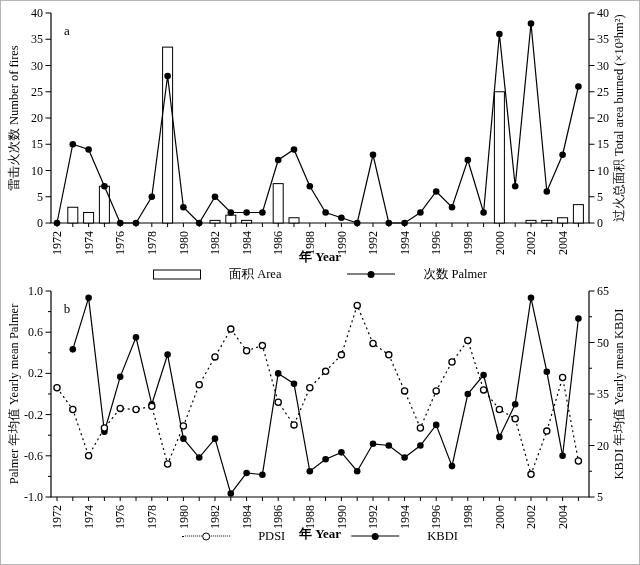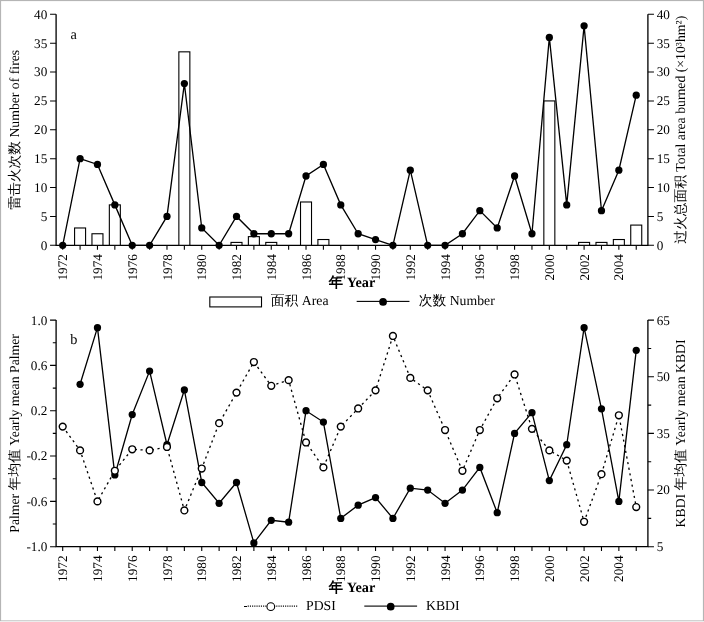--- a/index.html
+++ b/index.html
@@ -1,21 +1,21 @@
 <!DOCTYPE html>
 <html><head>
 <meta charset="utf-8">
 <style>
   html,body{margin:0;padding:0;background:#fff;}
   .fig{position:relative;width:640px;height:565px;background:#fff;border:1px solid #b5b5b5;box-sizing:border-box;
        font-family:"Liberation Serif","DejaVu Serif",serif;color:#000;overflow:hidden;}
   svg text{font-family:"Liberation Serif","DejaVu Serif",serif;fill:#000;}
   .vlab{position:absolute;white-space:nowrap;font-size:12.5px;transform:translate(-50%,-50%) rotate(-90deg);}
   .xlab{position:absolute;white-space:nowrap;font-size:13px;transform:translate(-50%,-50%);font-weight:bold;}
-  .legend{position:absolute;display:flex;align-items:center;white-space:nowrap;font-size:12.5px;transform:translate(-50%,-50%);}
+  .legend{position:absolute;display:flex;align-items:center;white-space:nowrap;font-size:12.5px;transform:translate(-50%,-50%);gap:20px;}
   .lg-gap{width:26px;}
   .lg-txt{margin-left:8px;}
   .sw{position:relative;display:inline-block;width:48px;height:11px;}
   .sw-bar{box-sizing:border-box;border:1px solid #000;background:#fff;height:10px;}
   .sw-line::before{content:"";position:absolute;left:0;right:0;top:5px;border-top:1.4px solid #000;}
   .sw-dotted::before{content:"";position:absolute;left:0;right:0;top:5px;border-top:1.6px dotted #000;}
   .sw .dot{position:absolute;left:50%;top:50%;width:7px;height:7px;border-radius:50%;background:#000;transform:translate(-50%,-50%);}
   .sw .odot{position:absolute;left:50%;top:50%;width:6px;height:6px;border-radius:50%;background:#fff;border:1.3px solid #000;transform:translate(-50%,-50%);}
 </style>
 </head>
@@ -324,24 +324,24 @@
   <div class="xlab" style="left:319px;top:256px;">年 Year</div>
   <div class="xlab" style="left:319px;top:533px;">年 Year</div>
 
   <div class="legend" style="left:319px;top:273px;">
     <span class="sw sw-bar"></span>
     <span class="lg-txt">面积 Area</span>
     <span class="lg-gap"></span>
     <span class="sw sw-line">
         <i class="dot"></i>
       </span>
-    <span class="lg-txt">次数 Number</span>
+    <span class="lg-txt">次数 Palmer</span>
   </div>
 
-  <div class="legend" style="left:319px;top:550px;">
+  <div class="legend" style="left:319px;top:535px;">
     <span class="sw sw-dotted">
         <i class="odot"></i>
       </span>
     <span class="lg-txt">PDSI</span>
     <span class="lg-gap"></span>
     <span class="sw sw-line">
         <i class="dot"></i>
       </span>
     <span class="lg-txt">KBDI</span>
   </div>

